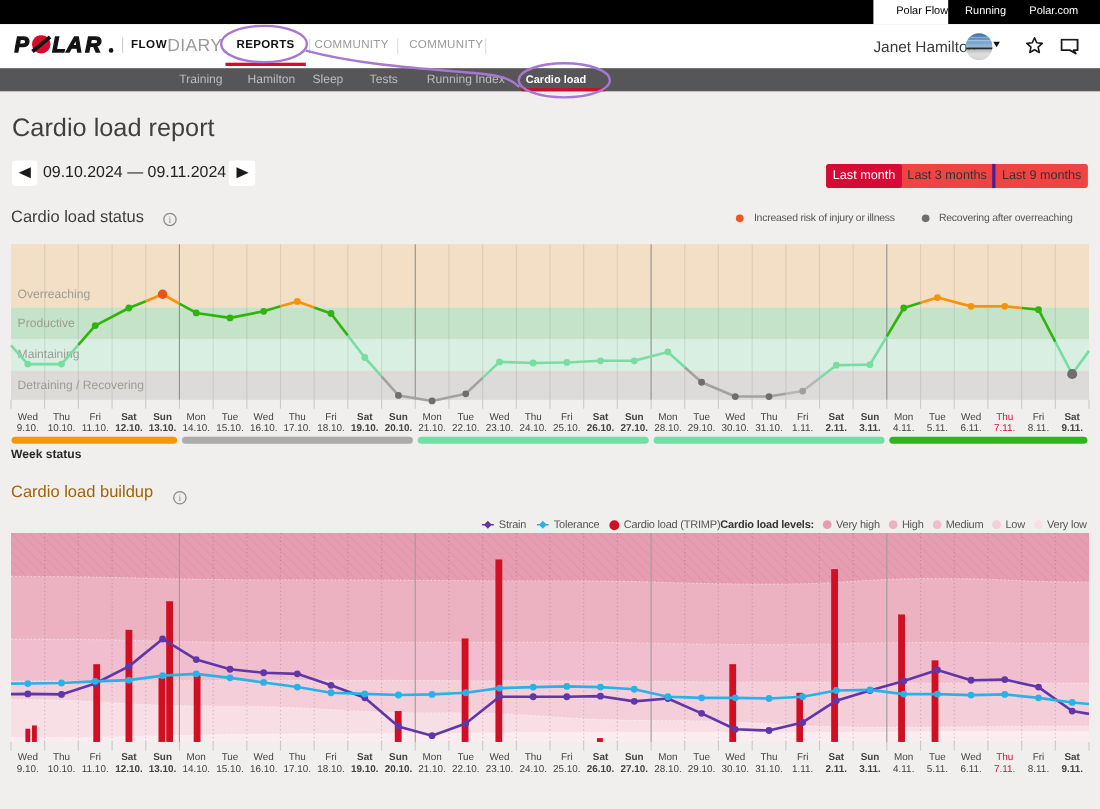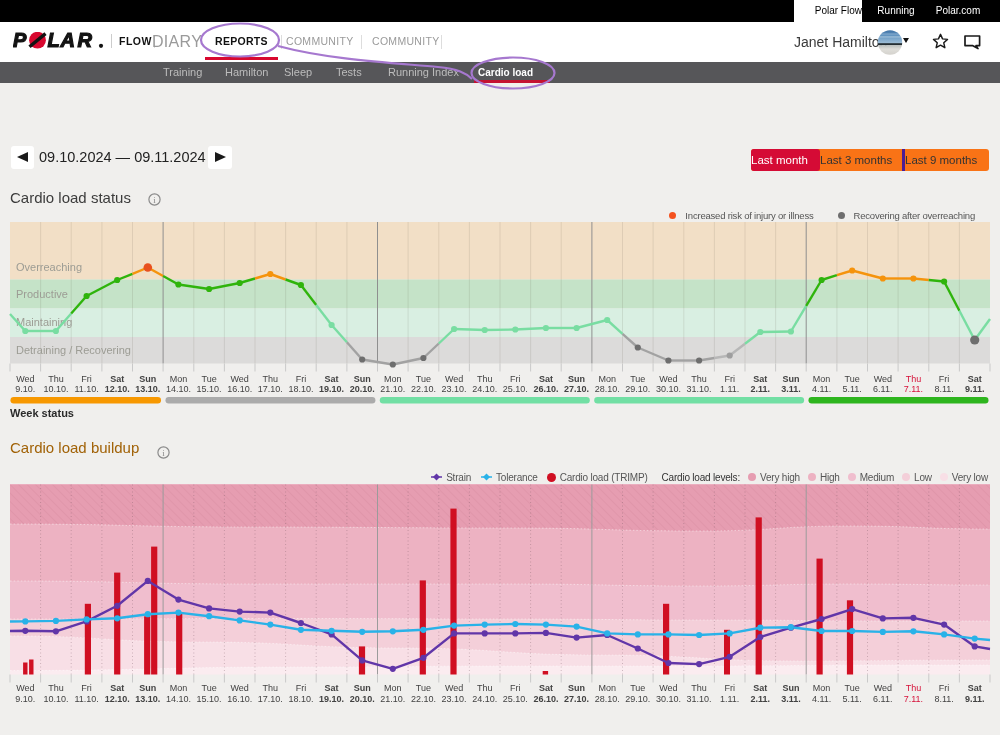--- a/index.html
+++ b/index.html
@@ -79,39 +79,40 @@
 <div class="abs" style="top:66px;left:388px;font-size:11px;line-height:13px;color:#bcbcbc">Running Index</div>
 <div class="abs" style="top:66px;left:478px;font-size:10px;line-height:13px;font-weight:bold;color:#fff">Cardio load</div>
 <div class="abs" style="left:474px;top:79.5px;width:76px;height:3px;background:#c41231"></div>
 
 <svg class="abs" style="left:0;top:0;z-index:30" width="1000" height="110" viewBox="0 0 1000 110">
 <ellipse cx="240" cy="40" rx="39" ry="16.5" fill="none" stroke="#a678cf" stroke-width="2.2"></ellipse>
 <path d="M278 46 C 330 60, 395 63, 438 67 C 458 69, 466 73, 472 79" fill="none" stroke="#a678cf" stroke-width="2.2"></path>
 <ellipse cx="513" cy="73" rx="41.5" ry="15.5" fill="none" stroke="#a678cf" stroke-width="2.2"></ellipse>
 </svg>
 
+<div class="abs" style="left:11px;top:104.5px;font-size:23px;line-height:23px;color:#3f3f3f">Cardio load report</div>
 <div class="abs" style="left:10.5px;top:146px;width:23.5px;height:23px;background:#fff;border-radius:3px"></div>
 <div class="abs" style="left:16.5px;top:152px;width:0;height:0;border-top:5.5px solid transparent;border-bottom:5.5px solid transparent;border-right:11px solid #1a1a1a"></div>
 <div class="abs" style="left:39px;top:150px;font-size:14.5px;line-height:14.5px;color:#222">09.10.2024 — 09.11.2024</div>
 <div class="abs" style="left:208px;top:146px;width:23.5px;height:23px;background:#fff;border-radius:3px"></div>
 <div class="abs" style="left:215px;top:152px;width:0;height:0;border-top:5.5px solid transparent;border-bottom:5.5px solid transparent;border-left:11px solid #1a1a1a"></div>
 
-<div class="abs" style="left:751px;top:149px;height:22px;background:#f97316;border-radius:3px;display:flex;font-size:11.5px;line-height:22px;white-space:nowrap;">
+<div class="abs" style="left:751px;top:149px;height:22px;background:#ef4444;border-radius:3px;display:flex;font-size:11.5px;line-height:22px;white-space:nowrap;text-align:center">
 <div style="background:#d50b35;color:#fff;border-radius:3px;width:69px">Last month</div>
 <div style="color:#333;width:85px;border-right:3px solid #4c1d95">Last 3 months</div>
 <div style="color:#333;width:84px">Last 9 months</div>
 </div>
 
 <div class="abs" style="left:10px;top:190px;font-size:15px;line-height:15px;color:#3c3c3c">Cardio load status</div>
 <svg class="abs" style="left:148px;top:192.5px" width="13" height="13" viewBox="0 0 13 13">
 <circle cx="6.5" cy="6.5" r="5.6" fill="none" stroke="#8a8a8a" stroke-width="1.2"></circle>
 <text x="6.5" y="9.6" font-size="9" fill="#8a8a8a" text-anchor="middle" font-family="Liberation Serif,serif">i</text>
 </svg>
 
-<div class="abs" style="right:25px;top:210px;font-size:9.5px;letter-spacing:-0.2px;color:#555;display:flex;align-items:center;white-space:nowrap">
+<div class="abs" style="right:25px;top:193px;font-size:9.5px;letter-spacing:-0.2px;color:#555;display:flex;align-items:center;white-space:nowrap">
 <span style="width:7px;height:7px;border-radius:50%;background:#f4511e;display:inline-block;margin-right:9px"></span>
 <span>Increased risk of injury or illness</span>
 <span style="width:7px;height:7px;border-radius:50%;background:#6e6e6e;display:inline-block;margin:0 9px 0 24px"></span>
 <span>Recovering after overreaching</span>
 </div>
 
 <div class="abs" style="left:10px;top:408px;font-size:11px;line-height:11px;font-weight:bold;color:#2a2a2a">Week status</div>
 
 <div class="abs" style="left:10px;top:440px;font-size:15px;line-height:15px;color:#a16207">Cardio load buildup</div>
 <svg class="abs" style="left:157px;top:446px" width="13" height="13" viewBox="0 0 13 13">
@@ -125,21 +126,21 @@
         <path d="M5.5 1.4 L9 5 L5.5 8.6 L2 5 Z" fill="#6136a8"></path>
       </svg>
 <span>Strain</span>
 <svg width="11" height="10" viewBox="0 0 11 10" style="margin:0 4px 0 10px">
         <line x1="0" y1="5" x2="11" y2="5" stroke="#29b2e8" stroke-width="1.5"></line>
         <path d="M5.5 1.4 L9 5 L5.5 8.6 L2 5 Z" fill="#29b2e8"></path>
       </svg>
 <span>Tolerance</span>
 <span style="width:9px;height:9px;border-radius:50%;background:#d00f22;display:inline-block;margin:0 4px 0 9px"></span>
 <span>Cardio load (TRIMP)</span>
-<span style="font-weight:normal;color:#333;margin-left:14px">Cardio load levels:</span>
+<span style="font-weight:bold;color:#333;">Cardio load levels:</span>
 <span style="width:8px;height:8px;border-radius:50%;background:#e69db1;display:inline-block;margin:0 4px 0 8px"></span>
 <span>Very high</span>
 <span style="width:8px;height:8px;border-radius:50%;background:#edb2c2;display:inline-block;margin:0 4px 0 8px"></span>
 <span>High</span>
 <span style="width:8px;height:8px;border-radius:50%;background:#f0bece;display:inline-block;margin:0 4px 0 8px"></span>
 <span>Medium</span>
 <span style="width:8px;height:8px;border-radius:50%;background:#f4cfd9;display:inline-block;margin:0 4px 0 8px"></span>
 <span>Low</span>
 <span style="width:8px;height:8px;border-radius:50%;background:#f8dfe6;display:inline-block;margin:0 4px 0 8px"></span>
 <span>Very low</span>

